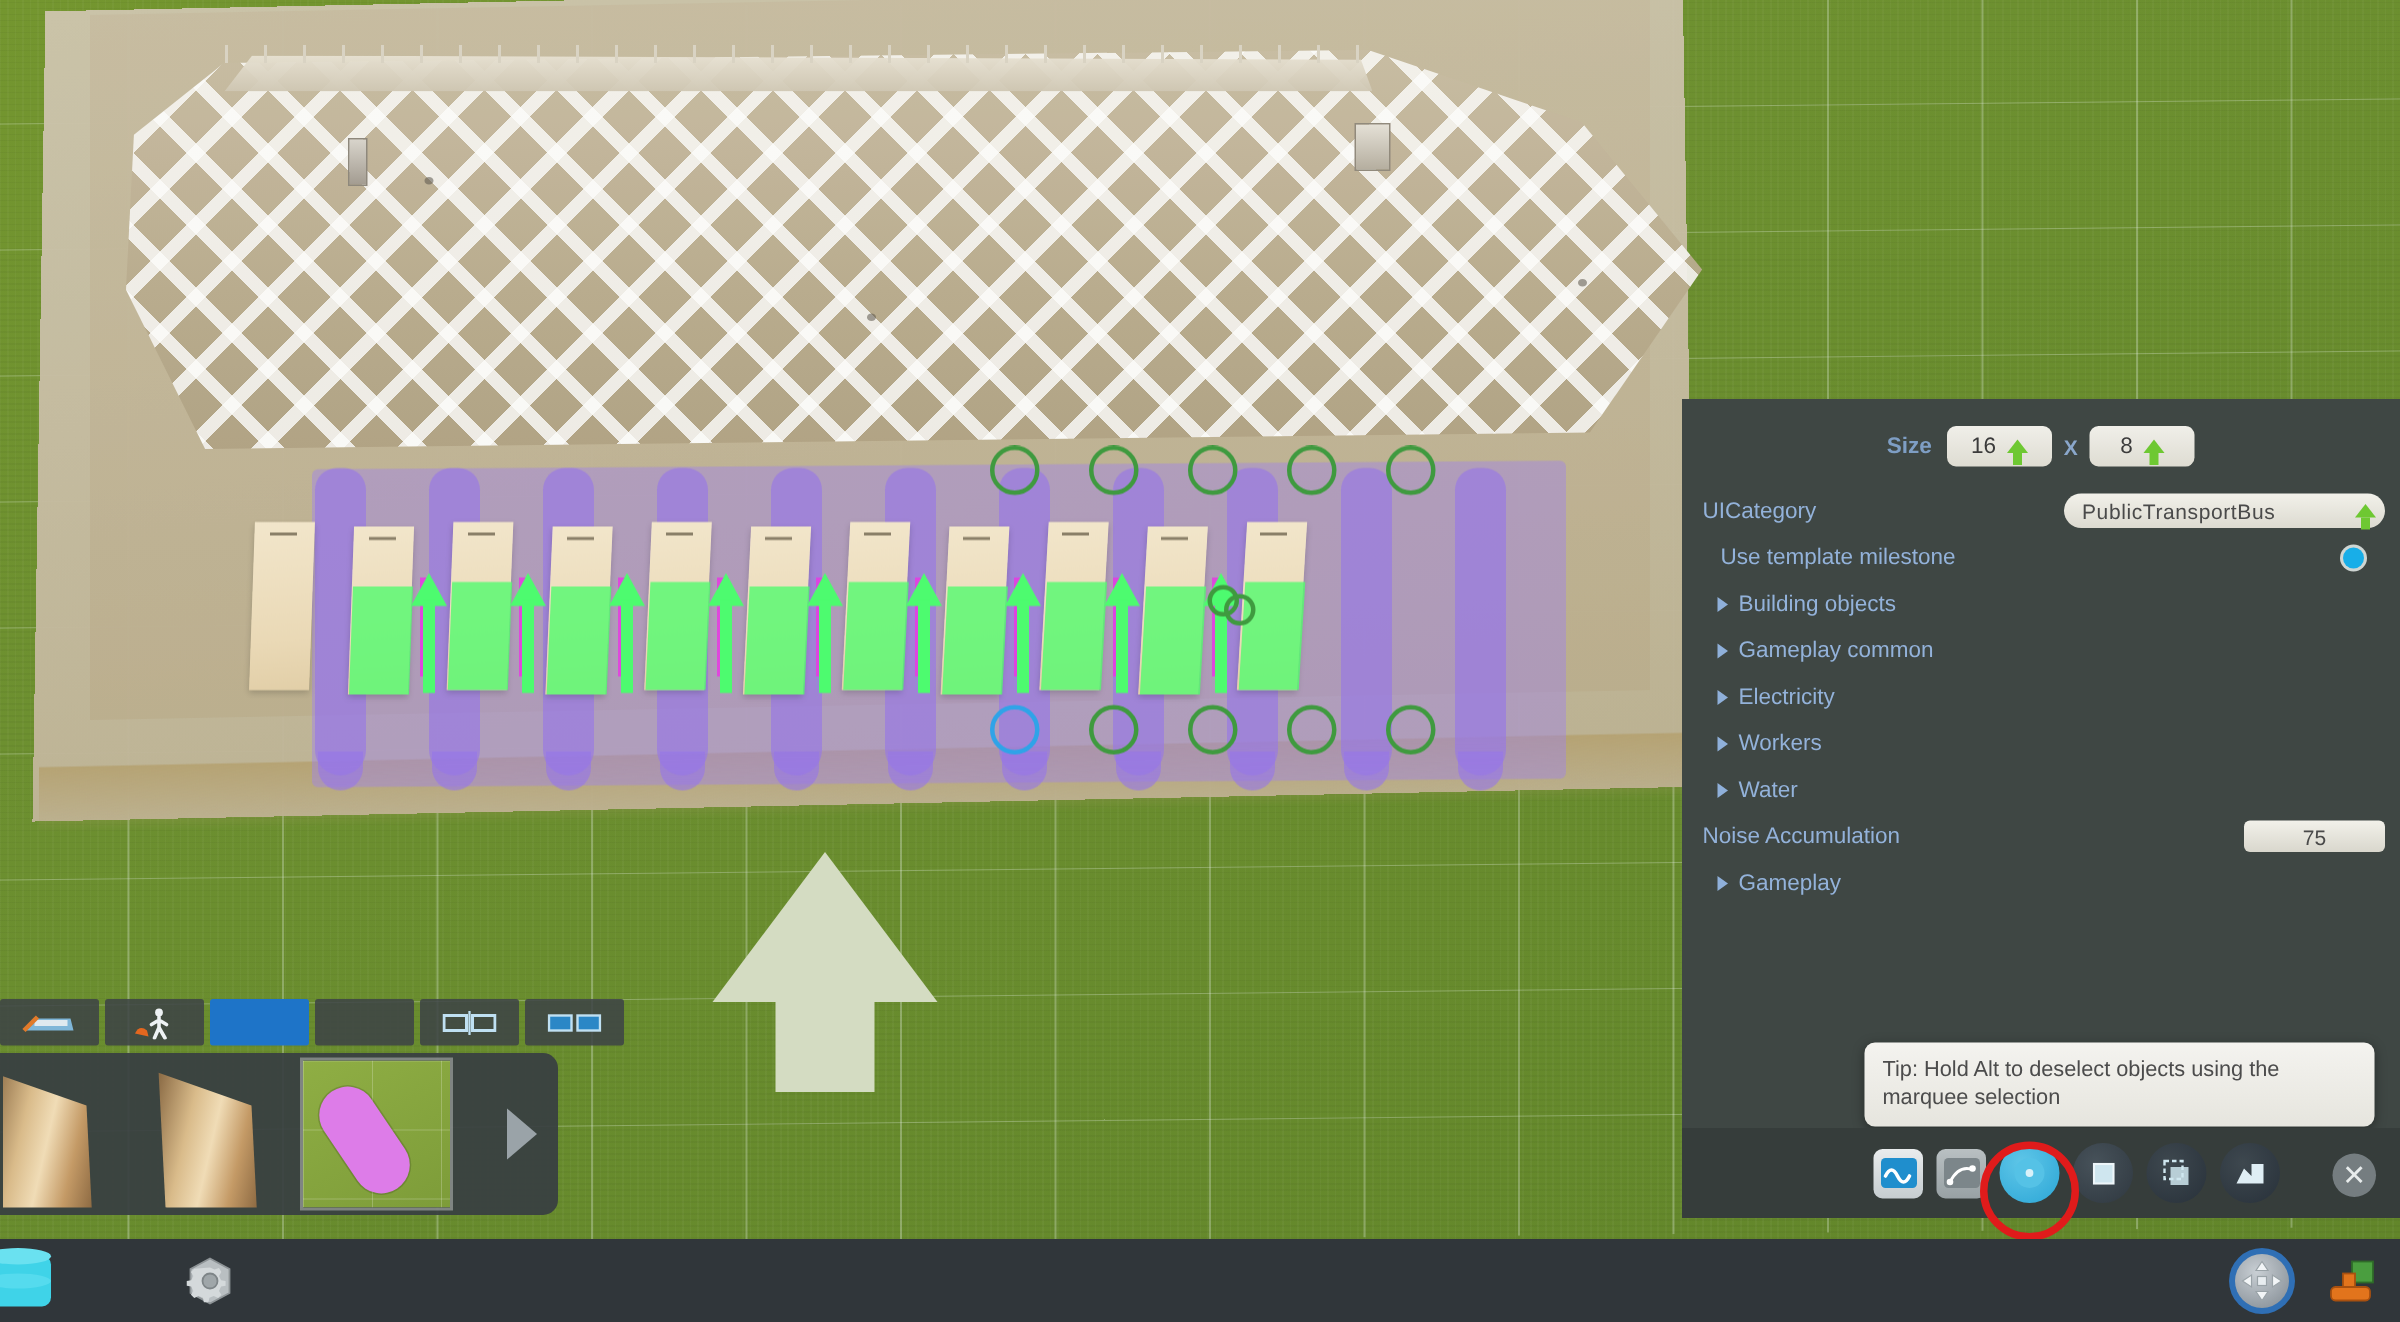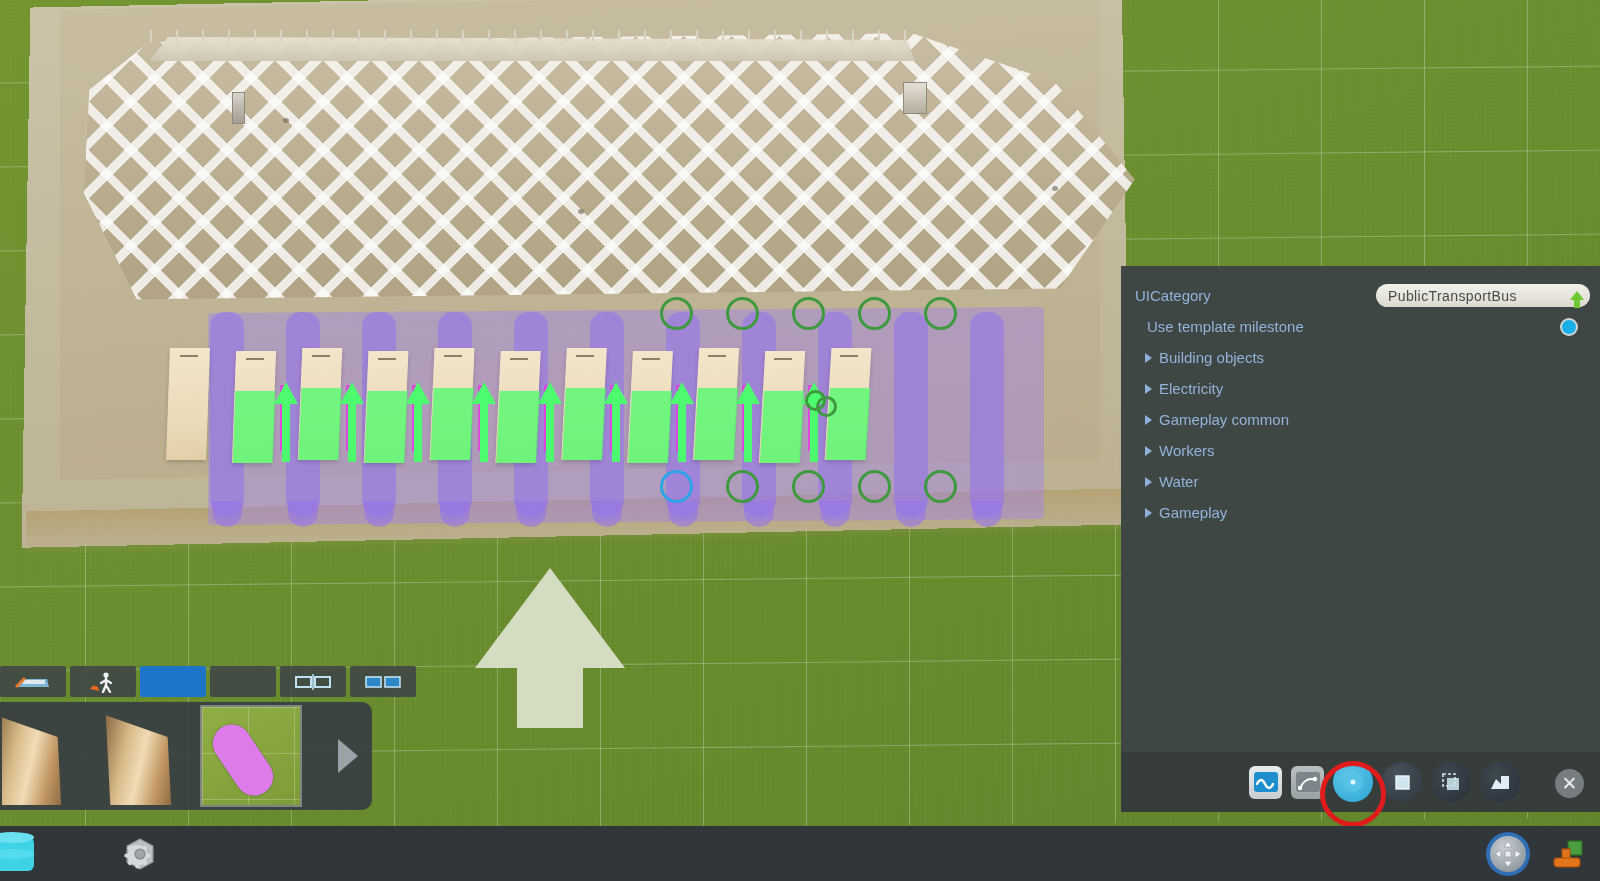--- a/index.html
+++ b/index.html
@@ -370,20 +370,32 @@
     <div class="thumb sel">
       <div class="thumb-grass"></div>
       <div class="thumb-cap"></div>
     </div>
     <div class="tray-next"></div>
   </div>
 </div>
 
 <div id="properties">
 
+  <div class="size-row">
+    <div class="size-label">Size</div>
+    <div class="stepper">
+      <span>16</span>
+      <div class="up-arrow"></div>
+    </div>
+    <div class="x-mark">X</div>
+    <div class="stepper">
+      <span>8</span>
+      <div class="up-arrow"></div>
+    </div>
+  </div>
 
   <div class="prop-list" id="prop-list">
       <div class="prop-row">
         <div class="prop-label">UICategory</div>
         <div class="spacer"></div>
         <div class="combo">
           <span>PublicTransportBus</span>
           <div class="up-arrow" style="margin-left: auto;"></div>
         </div>
       </div>
@@ -392,45 +404,56 @@
         <div class="spacer"></div>
         <div class="radio" style="margin-right: 14px;"></div>
       </div>
       <div class="prop-row">
         <div class="tri"></div>
         <div class="prop-label">Building objects</div>
         <div class="spacer"></div>
       </div>
       <div class="prop-row">
         <div class="tri"></div>
+        <div class="prop-label">Gameplay common</div>
+        <div class="spacer"></div>
+      </div>
+      <div class="prop-row">
+        <div class="tri"></div>
         <div class="prop-label">Electricity</div>
-        <div class="spacer"></div>
-      </div>
-      <div class="prop-row">
-        <div class="tri"></div>
-        <div class="prop-label">Gameplay common</div>
         <div class="spacer"></div>
       </div>
       <div class="prop-row">
         <div class="tri"></div>
         <div class="prop-label">Workers</div>
         <div class="spacer"></div>
       </div>
       <div class="prop-row">
         <div class="tri"></div>
         <div class="prop-label">Water</div>
         <div class="spacer"></div>
       </div>
       <div class="prop-row">
+        <div class="prop-label">Noise Accumulation</div>
+        <div class="spacer"></div>
+        <div class="numfield">
+          <span>75</span>
+        </div>
+      </div>
+      <div class="prop-row">
         <div class="tri"></div>
         <div class="prop-label">Gameplay</div>
         <div class="spacer"></div>
       </div>
     </div>
 
+  <div class="tooltip">
+    <span>Tip: Hold Alt to deselect objects using the</span>
+    <span>marquee selection</span>
+  </div>
 
   <div class="icon-strip">
     <div class="sq-btn">
       <svg width="24" height="20" viewBox="0 0 24 20">
         <rect x="0" y="0" width="24" height="20" rx="3" fill="#1f8ecd"></rect>
         <path d="M3 12 q4 -8 8 0 t8 0" stroke="#ffffff" stroke-width="2.4" fill="none" stroke-linecap="round"></path>
       </svg>
     </div>
     <div class="sq-btn dim">
       <svg width="24" height="20" viewBox="0 0 24 20">

